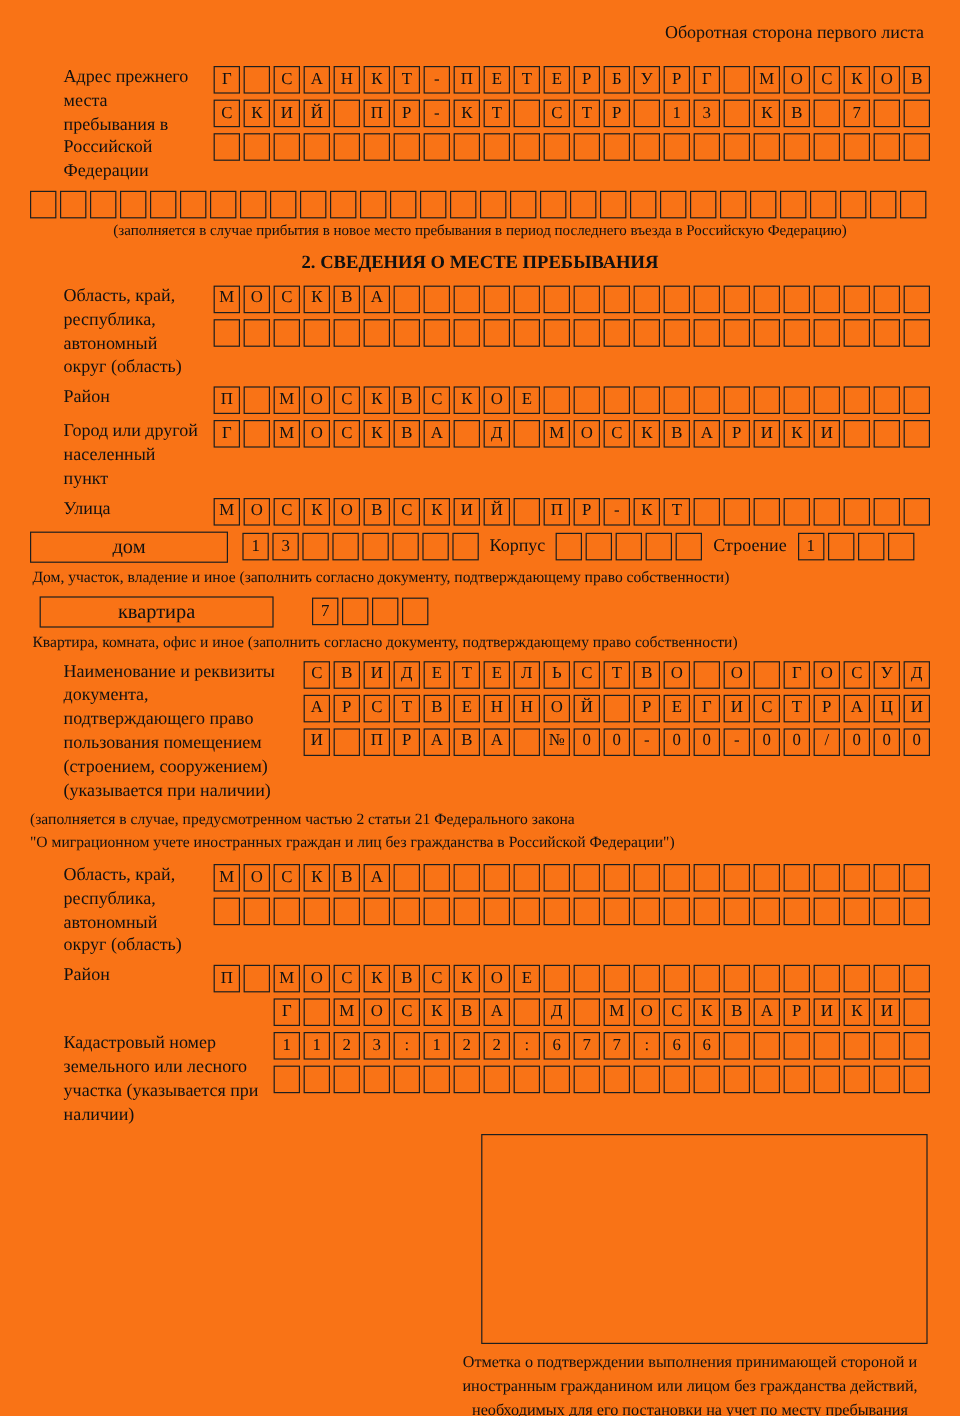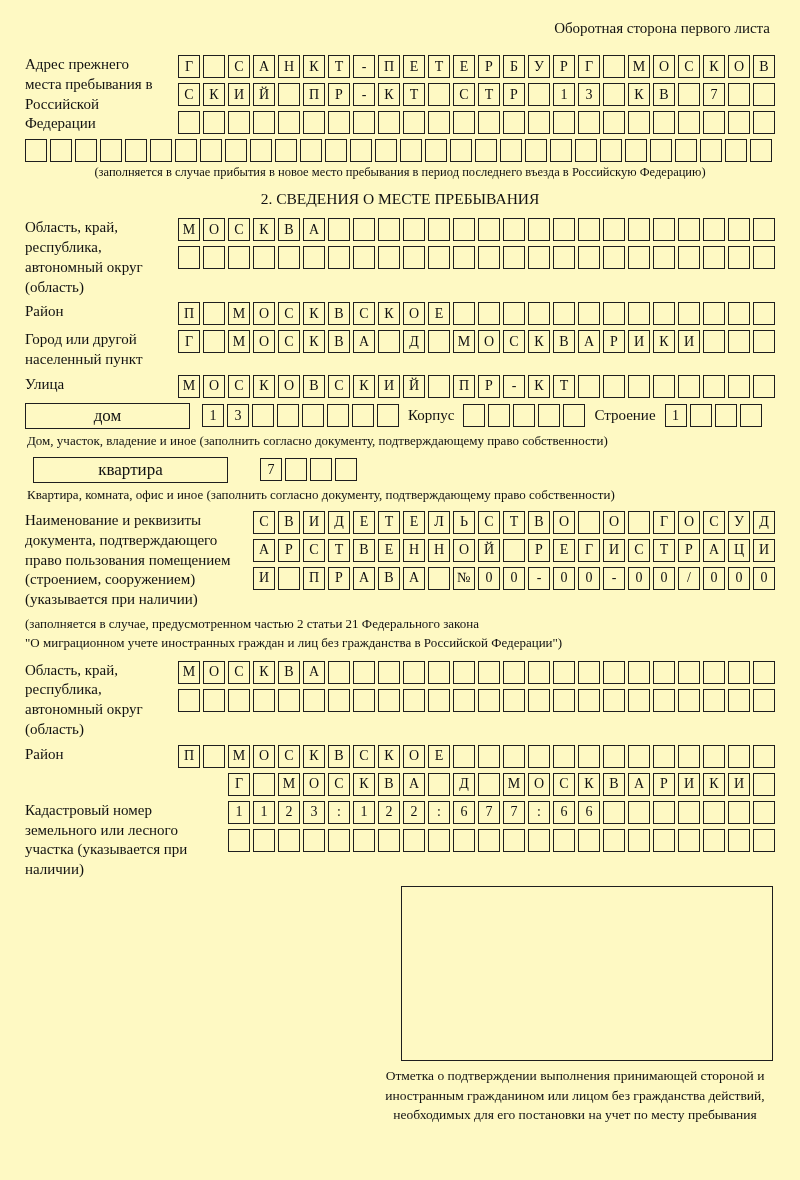--- a/index.html
+++ b/index.html
@@ -1,38 +1,38 @@
 <!DOCTYPE html>
 <html><head>
 <meta charset="utf-8">
 <style>
   * { box-sizing: border-box; margin: 0; padding: 0; }
   html,body { background:#ffffff; }
   body { font-family: "Liberation Serif", "DejaVu Serif", serif; color:#111; }
-  .page { width:800px; height:1180px; padding:12px 25px 10px 25px; position:relative; overflow:hidden; background:#fef9c3; }
+  .page { width:800px; height:1180px; padding:12px 25px 10px 25px; position:relative; overflow:hidden; background:#f97316; }
 
   .side-note { text-align:right; font-size:15px; margin:8px 5px 18px 0; }
 
-  .field { display:flex; align-items:flex-start; margin-bottom:5px; }
+  .field { display:flex; align-items:flex-start; margin-bottom:5px;margin-left:28px; }
   .label { flex:1 1 auto; font-size:15px; line-height:1.32; padding-right:10px; }
   .rows  { margin-left:auto; display:flex; flex-direction:column; align-items:flex-end; gap:5px; }
 
   .cellrow { display:flex; }
   .cell {
     width:22px; height:23px; flex:0 0 auto;
     border:1.5px solid #1f1f1f; margin-right:3px;
     display:flex; align-items:center; justify-content:center;
     font-size:14px; line-height:1;
   }
   .cell:last-child { margin-right:0; }
 
   .caption { font-size:12.5px; text-align:center; margin:3px 0 8px 0; }
   .caption-left { font-size:13px; margin:2px 0 8px 2px; }
 
-  .sec-title { text-align:center; font-weight:normal; font-size:15.5px; margin:10px 0 10px 0; }
+  .sec-title { text-align:center; font-weight:bold; font-size:15.5px; margin:10px 0 10px 0; }
 
   .dom-row { display:flex; align-items:center; margin:3px 0 4px 0; }
   .type-box { border:1.5px solid #1f1f1f; height:26px; display:flex; align-items:center; justify-content:center; font-size:17px; }
   .dom-box { width:165px; margin-right:12px; }
   .kv-box { width:195px; margin-right:12px; }
   .inline-label { font-size:15px; padding:0 9px; white-space:nowrap; }
 
   .loc-row { display:flex; align-items:center; margin:6px 0 2px 0; font-size:15px; }
   .loc-title { margin-right:10px; }
   .checkbox { width:22px; height:22px; border:1.5px solid #1f1f1f; display:inline-flex; align-items:center; justify-content:center; font-size:14px; margin-right:10px; flex:0 0 auto; }

